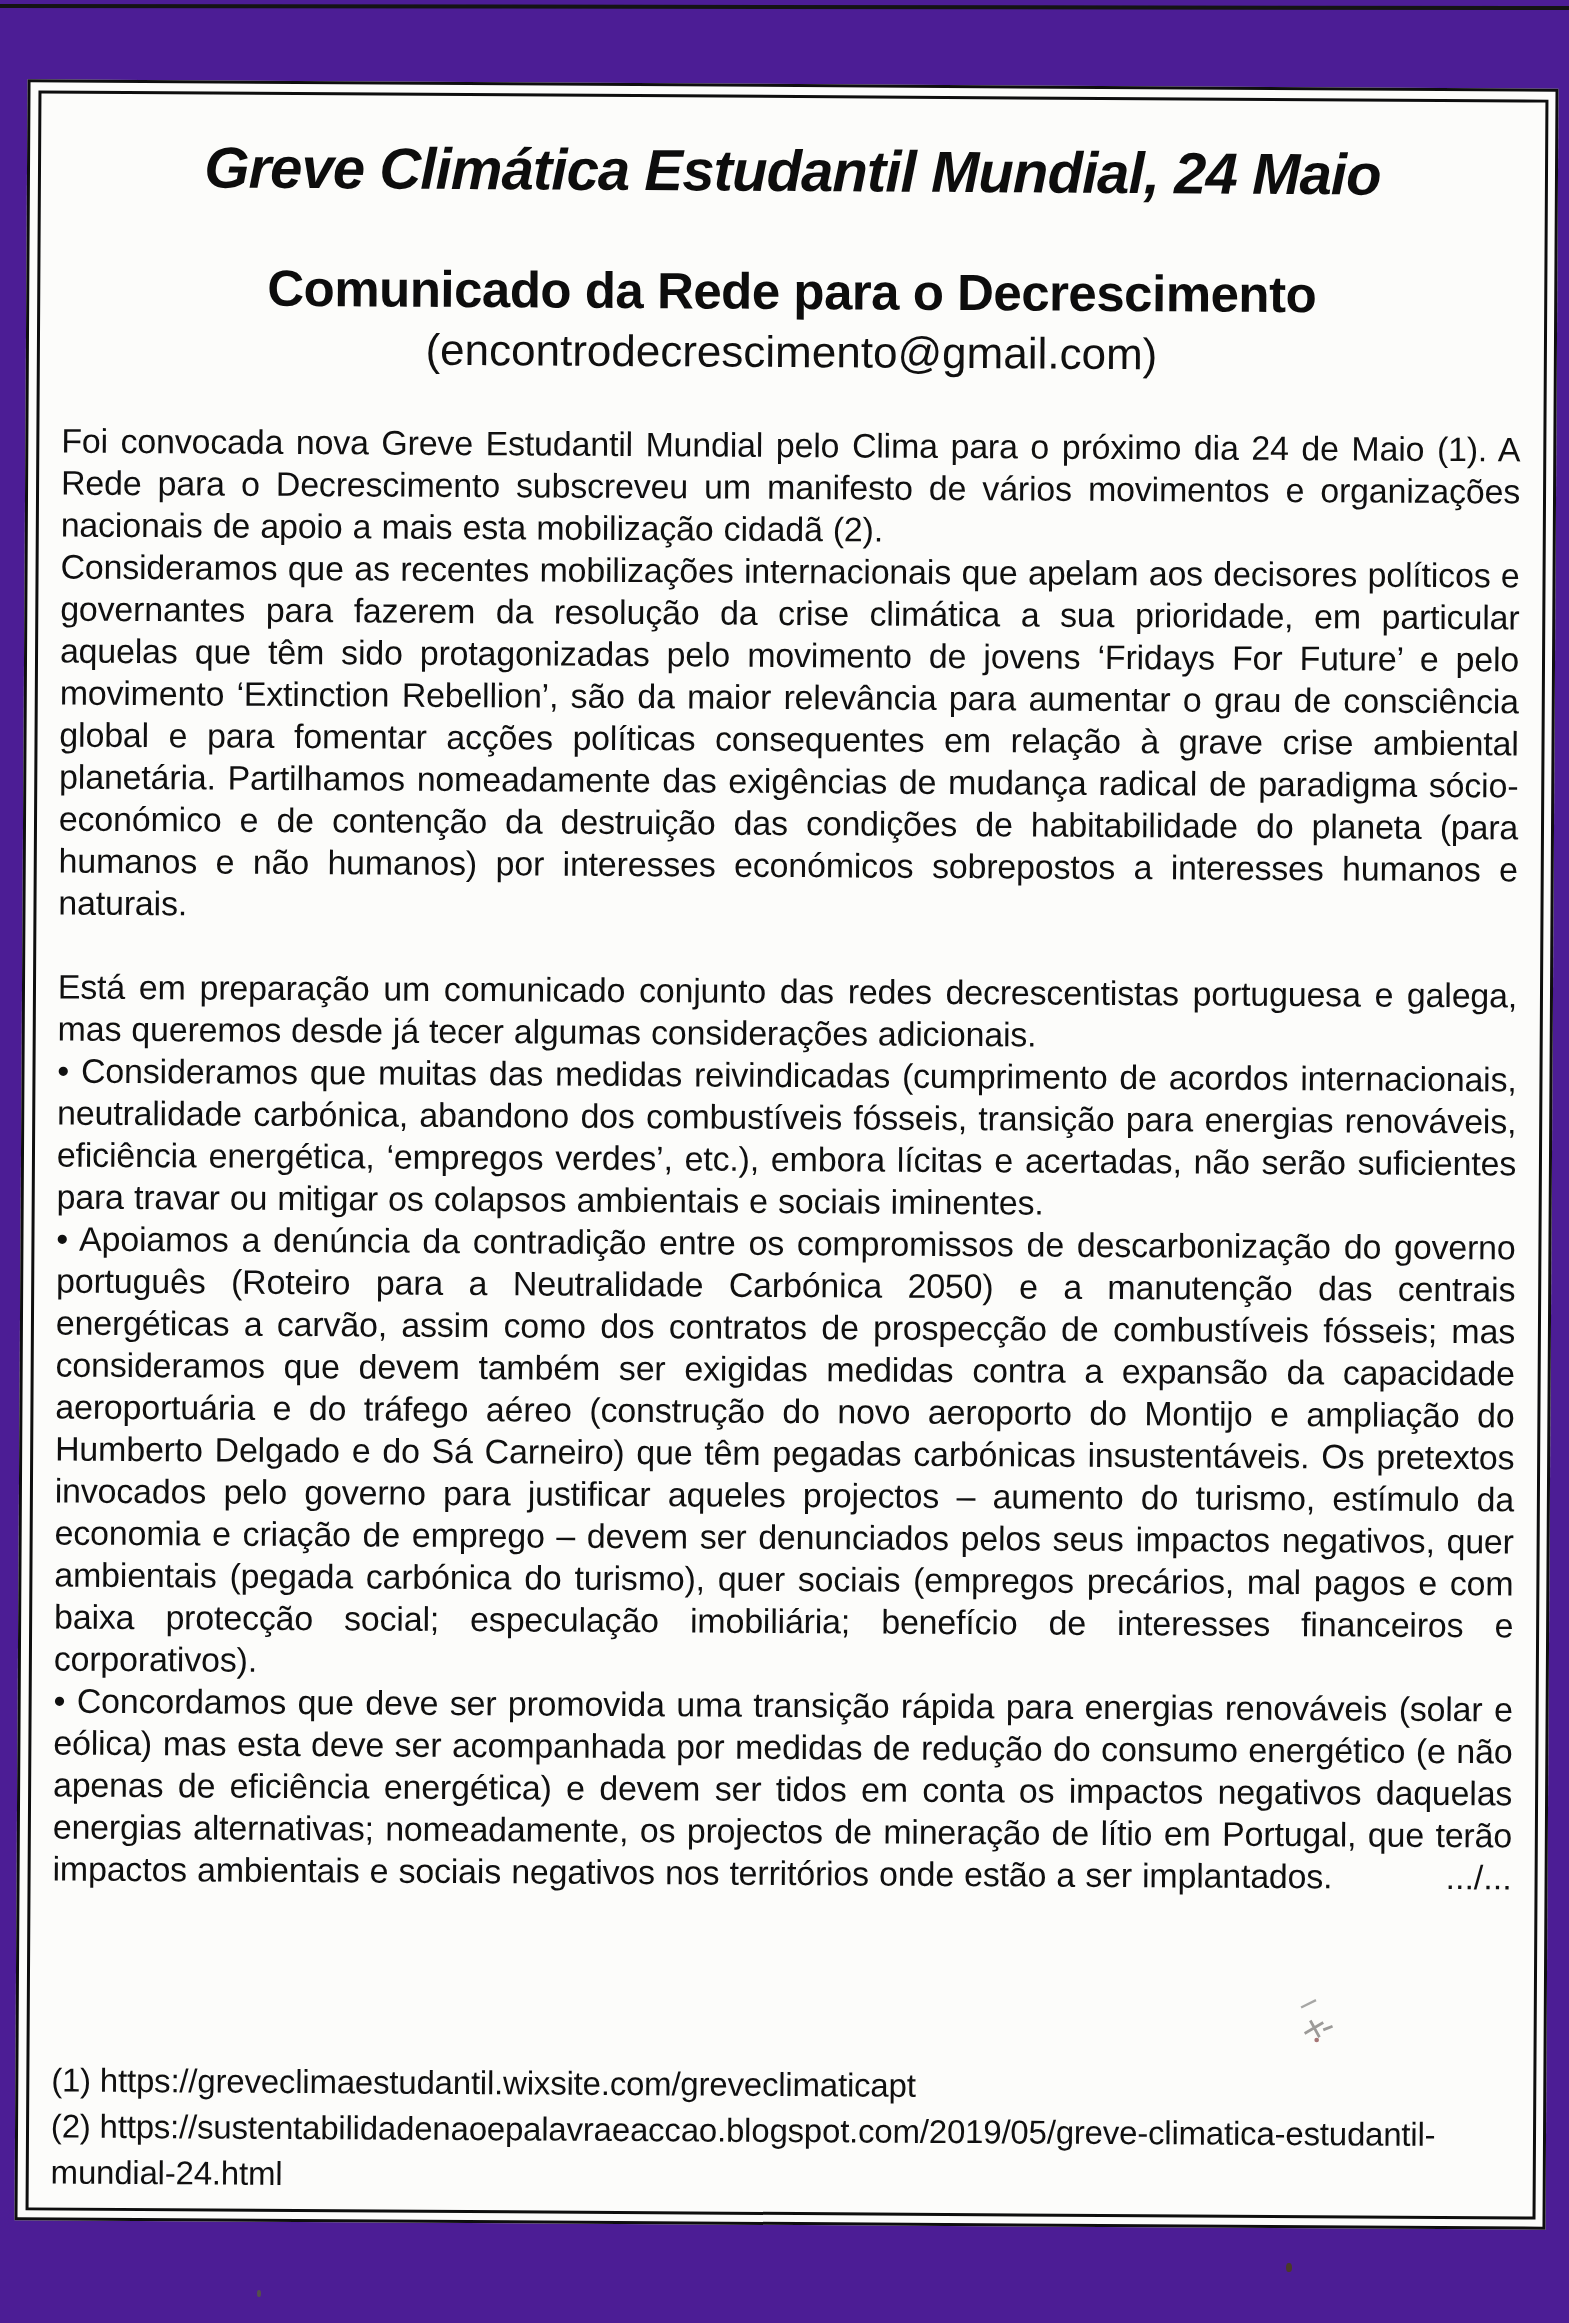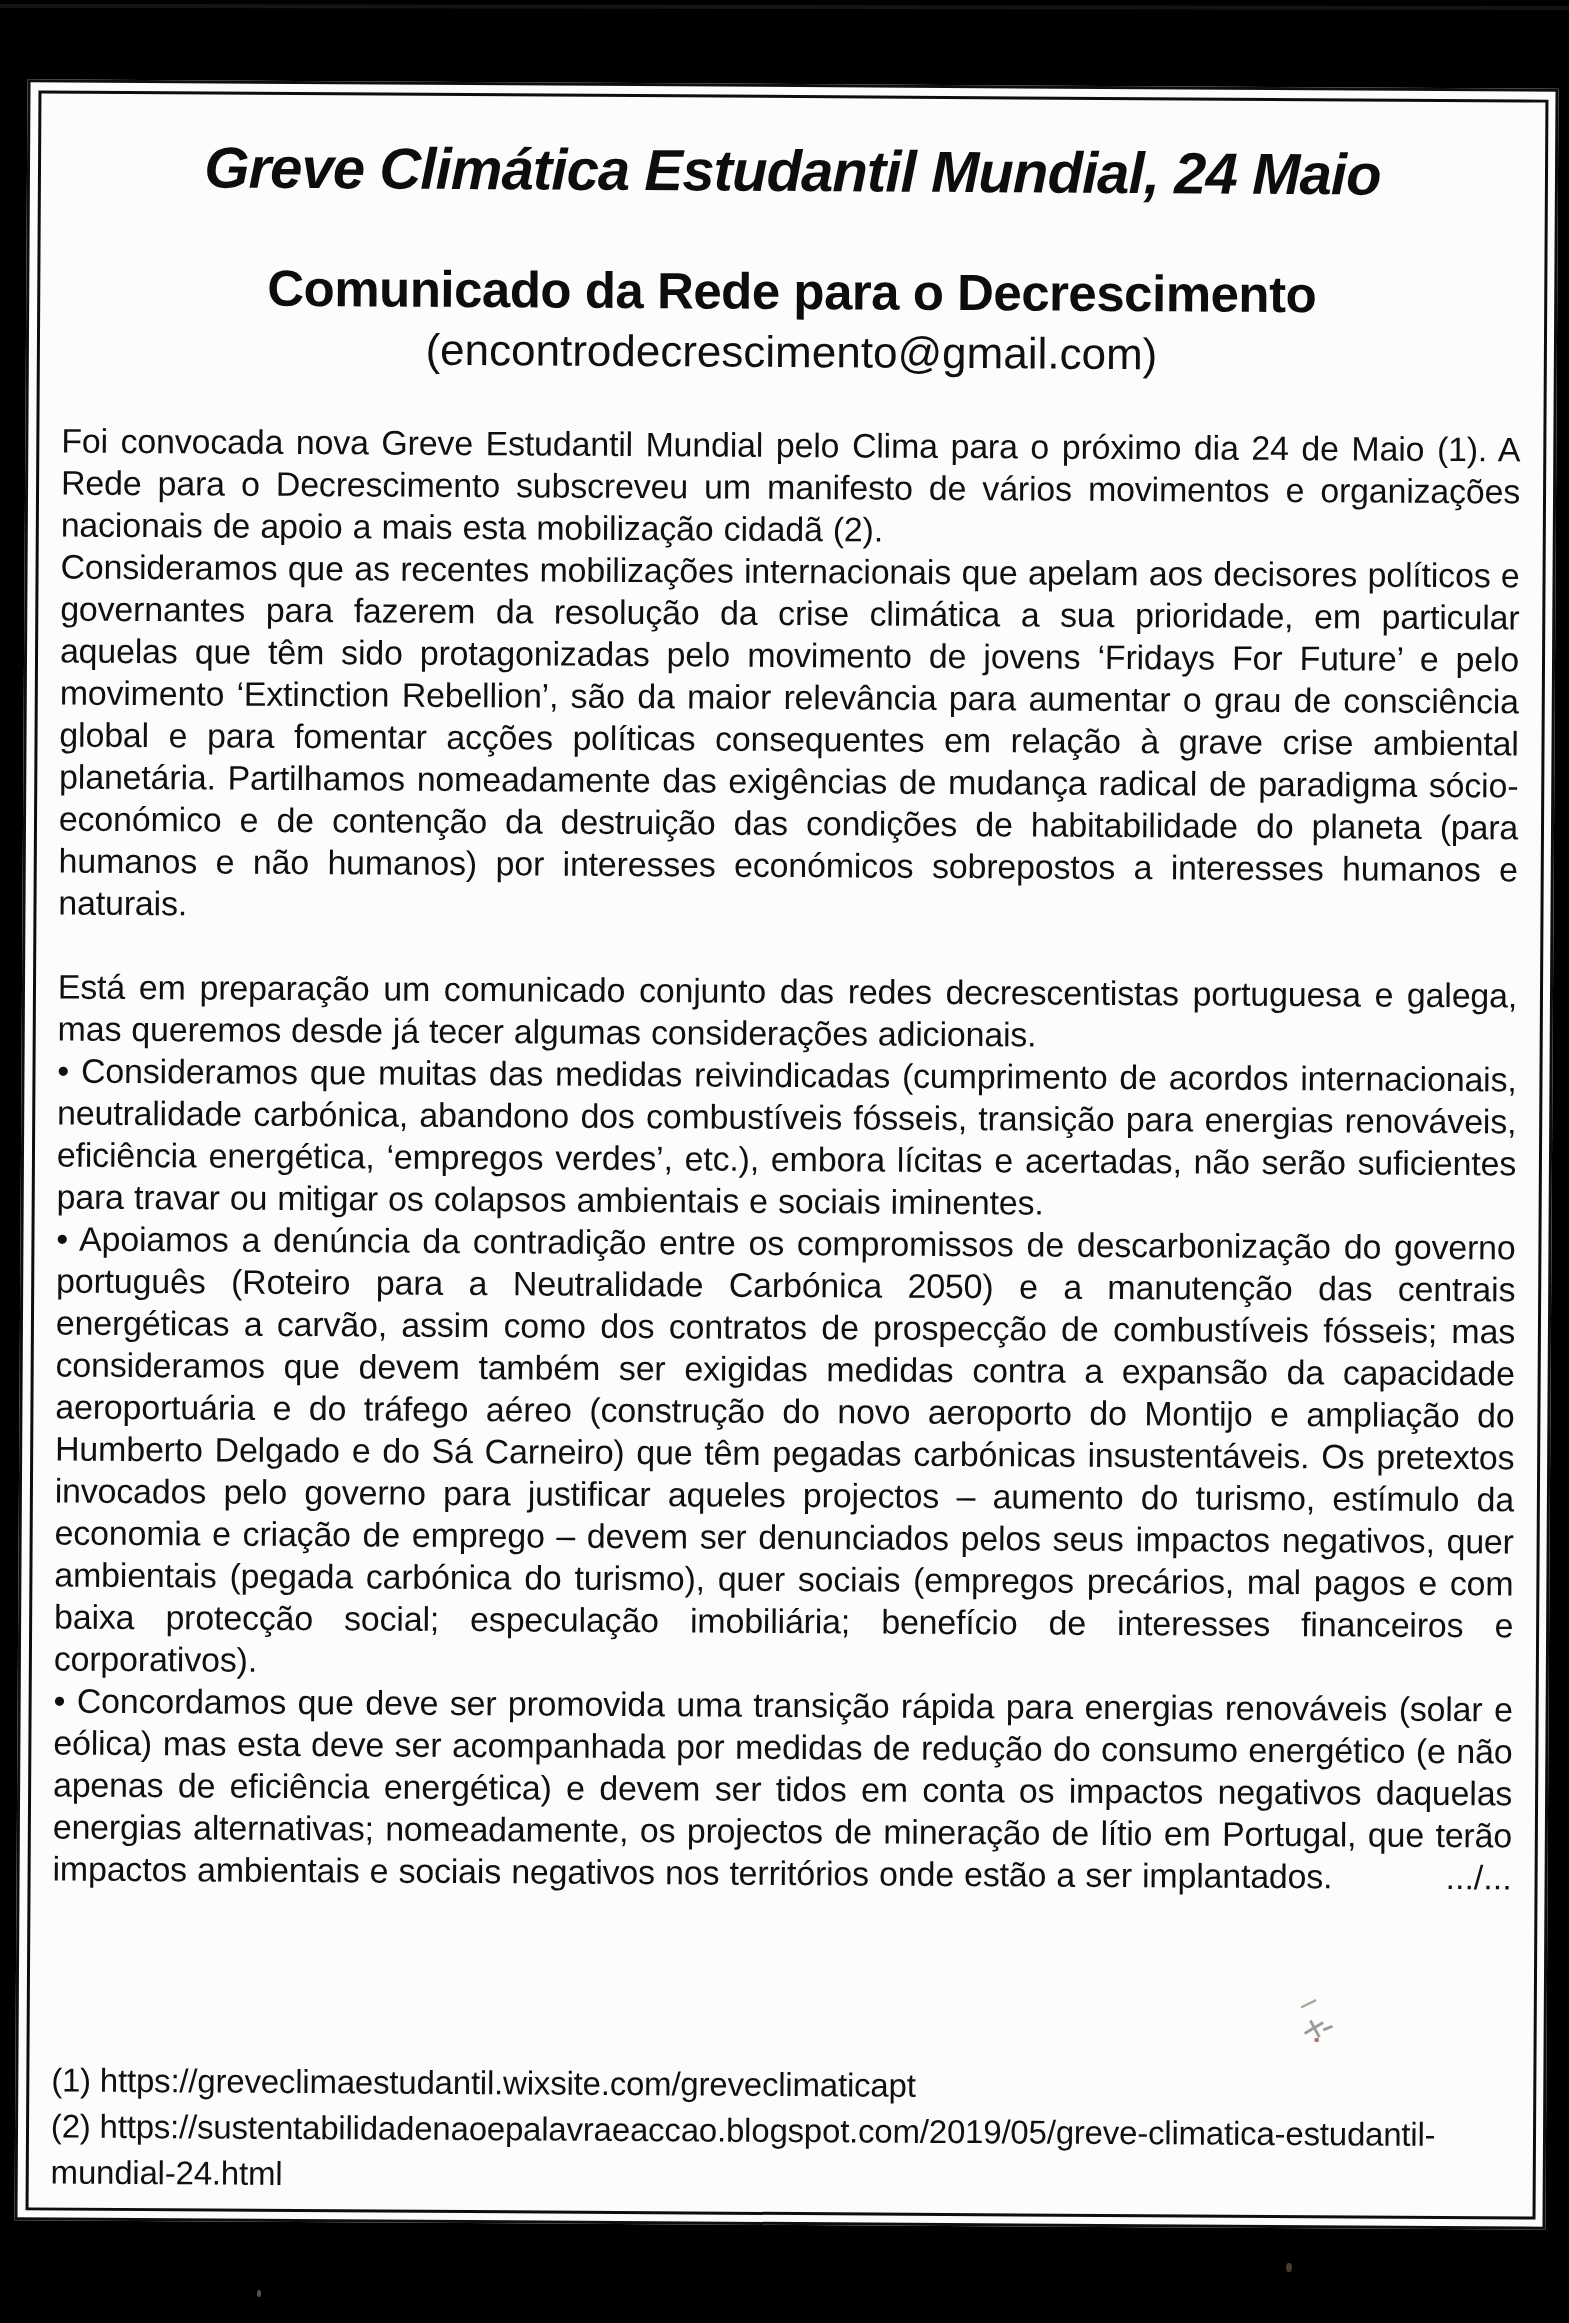--- a/index.html
+++ b/index.html
@@ -1,20 +1,20 @@
 <!DOCTYPE html>
 <html style="font-size:15px"><head>
 <meta charset="utf-8">
 <style>
   html,body { margin:0; padding:0; }
   body { background:#dededa; }
   .page {
     position:relative;
     width:1570px; height:2323px;
-    background:#000000;
+    background:#4c1d95;
     overflow:hidden;
     font-family:"Liberation Sans","DejaVu Sans",sans-serif;
     color:#111;
   }
   .scan-top-line {
     position:absolute; top:4.7px; left:0;
     width:100%; height:3.7px; background:#141414;
     transform:rotate(0.08deg);
   }
   .frame {

